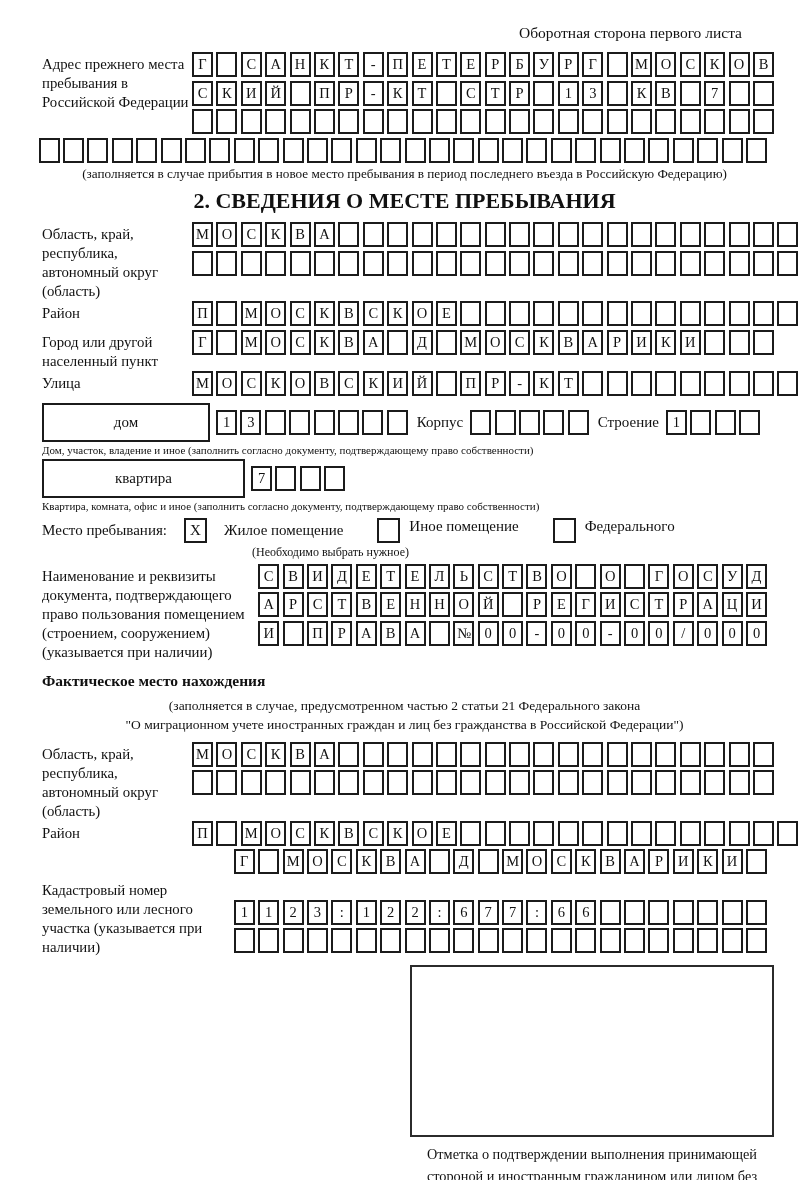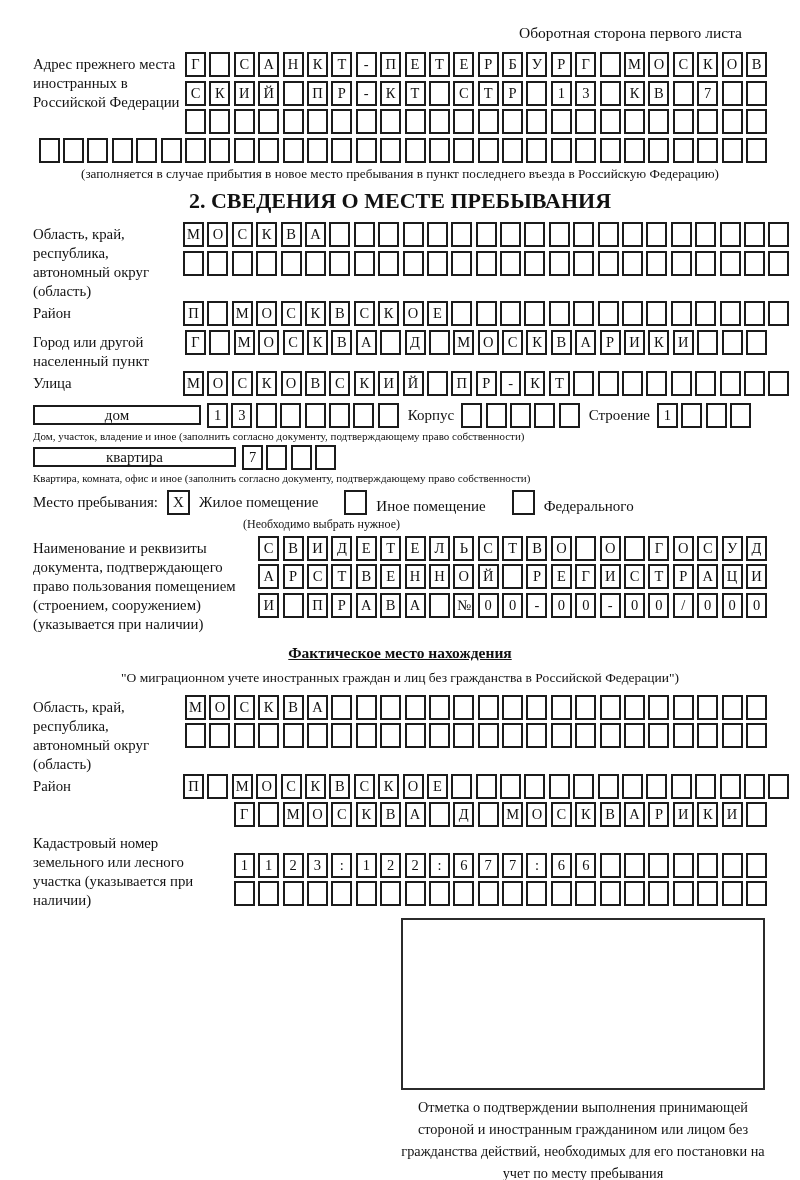--- a/index.html
+++ b/index.html
@@ -1,19 +1,19 @@
 <!DOCTYPE html>
 <html lang="ru"><head>
 <meta charset="utf-8">
 <style>
   html,body{margin:0;padding:0;background:#ffffff;}
   .page{
     position:relative;width:800px;height:1180px;overflow:hidden;
     font-family:"Liberation Serif","DejaVu Serif",serif;color:#111;
-    box-sizing:border-box;padding:24px 33px 0 33px;background:#fff;
+    box-sizing:border-box;padding:24px 33px 0 42px;background:#fff;
   }
   .doc-header{ text-align:right;font-size:15.5px;padding-right:25px;margin-bottom:10px; }
 
   .frow{display:flex;}
   .flabel{flex:0 0 150px;font-size:14.8px;line-height:19px;padding-top:3px;}
   .flabel.wide{flex-basis:200px;}
   .flabel.doc{flex-basis:215px;}
   .fdata{flex:1;display:flex;flex-direction:column;align-items:flex-end;}
 
   .boxrow{display:flex;gap:3.4px;margin-bottom:3.6px;}
@@ -22,57 +22,57 @@
     border:2px solid #1b1b1b;display:flex;align-items:center;justify-content:center;
     font-size:14.5px;font-family:"Liberation Serif","DejaVu Serif",serif;
   }
   .boxrow.full{justify-content:flex-end;margin-left:-6px;}
 
   .note-center{text-align:center;font-size:13.2px;margin:1px 0 2px 0;}
   .sec-title{text-align:center;font-weight:bold;font-size:22px;margin:6px 0 8px 0;}
 
   .house-row{display:flex;align-items:center;margin:3px 0 2px 0;}
   .bigbox{
-    box-sizing:border-box;border:2px solid #1b1b1b;height:20px;
+    box-sizing:border-box;border:2px solid #1b1b1b;height:39px;
     display:flex;align-items:center;justify-content:center;font-size:15px;
   }
   .inline-label{font-size:15px;padding:0 7px 0 9px;white-space:nowrap;}
   .small-note{font-size:11px;margin:1px 0 2px 0;}
 
-  .stay-row{display:flex;align-items:center;font-size:15px;margin:6px 0 0 0;}
+  .stay-row{display:flex;align-items:center;font-size:15px;margin:6px 0 0 0;gap:8px;}
   .ckbox{
     box-sizing:border-box;width:23px;height:25px;border:2px solid #1b1b1b;
     display:flex;align-items:center;justify-content:center;font-size:15px;flex:0 0 auto;
   }
-  .opt{display:flex;align-items:flex-end;margin-left:26px;}
+  .opt{display:flex;align-items:flex-start;margin-left:26px;}
   .opt .ckbox{margin-right:9px;}
   .stay-row .lead{margin-right:9px;}
   .choose-note{font-size:12px;margin:2px 0 4px 210px;}
 
-  .fact-title{text-align:center;font-weight:bold;font-size:15.5px;margin:10px 0 6px 0;text-decoration:underline;}
+  .fact-title{text-align:left;font-weight:bold;font-size:15.5px;margin:10px 0 6px 0;}
   .fact-note{text-align:center;font-size:13.5px;line-height:19px;margin-bottom:8px;}
 
   .stamp-box{
     box-sizing:border-box;margin:8px 0 0 368px;width:364px;height:172px;
     border:2px solid #2b2b2b;background:#fff;
   }
   .stamp-caption{
     margin:6px 0 0 360px;width:380px;text-align:center;
     font-size:14.3px;line-height:22px;
   }
 </style>
 </head>
 <body>
 
 <div class="page">
 
   <div class="doc-header">Оборотная сторона первого листа</div>
 
   <div class="frow">
-    <div class="flabel">Адрес прежнего места иностранных в Российской Федерации</div>
+    <div class="flabel">Адрес прежнего места пребывания в Российской Федерации</div>
     <div class="fdata">
       <div class="boxrow">
           <span class="cb">Г</span>
           <span class="cb"></span>
           <span class="cb">С</span>
           <span class="cb">А</span>
           <span class="cb">Н</span>
           <span class="cb">К</span>
           <span class="cb">Т</span>
           <span class="cb">-</span>
@@ -172,21 +172,21 @@
       <span class="cb"></span>
       <span class="cb"></span>
       <span class="cb"></span>
       <span class="cb"></span>
       <span class="cb"></span>
       <span class="cb"></span>
       <span class="cb"></span>
       <span class="cb"></span>
       <span class="cb"></span>
     </div>
-  <div class="note-center">(заполняется в случае прибытия в новое место пребывания в пункт последнего въезда в Российскую Федерацию)</div>
+  <div class="note-center">(заполняется в случае прибытия в новое место пребывания в период последнего въезда в Российскую Федерацию)</div>
 
   <div class="sec-title">2. СВЕДЕНИЯ О МЕСТЕ ПРЕБЫВАНИЯ</div>
 
   <div class="frow">
     <div class="flabel">Область, край, республика, автономный округ (область)</div>
     <div class="fdata">
       <div class="boxrow">
           <span class="cb">М</span>
           <span class="cb">О</span>
           <span class="cb">С</span>
@@ -467,20 +467,21 @@
           <span class="cb">/</span>
           <span class="cb">0</span>
           <span class="cb">0</span>
           <span class="cb">0</span>
         </div>
     </div>
   </div>
 
   <div class="fact-title">Фактическое место нахождения</div>
   <div class="fact-note">
+    <div>(заполняется в случае, предусмотренном частью 2 статьи 21 Федерального закона</div>
     <div>"О миграционном учете иностранных граждан и лиц без гражданства в Российской Федерации")</div>
   </div>
 
   <div class="frow">
     <div class="flabel">Область, край, республика, автономный округ (область)</div>
     <div class="fdata">
       <div class="boxrow">
           <span class="cb">М</span>
           <span class="cb">О</span>
           <span class="cb">С</span>

